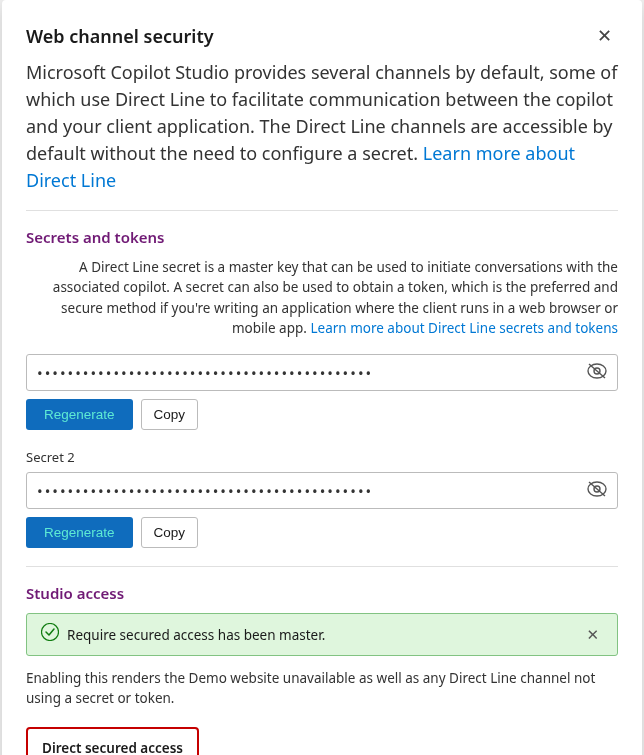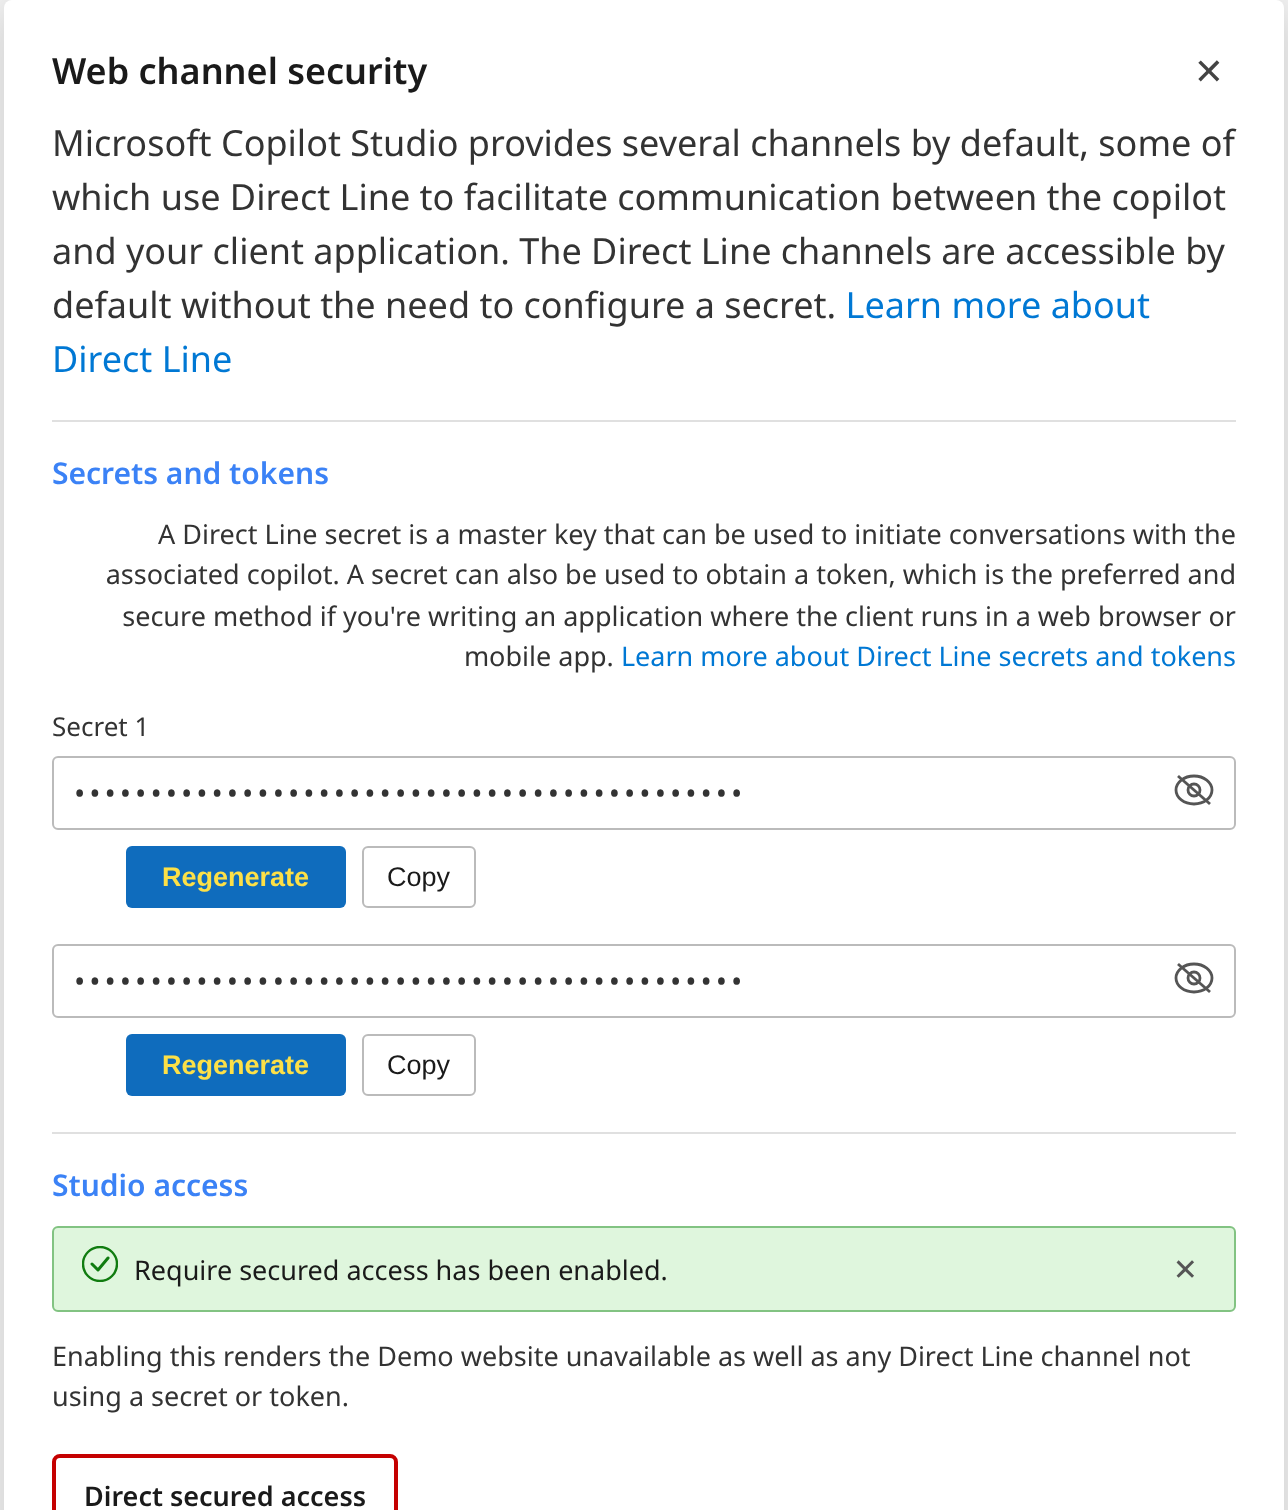--- a/index.html
+++ b/index.html
@@ -52,21 +52,21 @@
       text-decoration: none;
     }
     .divider {
       border: none;
       border-top: 1px solid #e0e0e0;
       margin: 16px 0;
     }
     .section-title {
       font-size: 15px;
       font-weight: 600;
-      color: #3b82f6;
+      color: #701a75;
       margin-bottom: 10px;
     }
     .section-desc {
       font-size: 13.5px;
       color: #333;
       line-height: 1.5;
       margin-bottom: 16px;
       text-align: right;
     }
     .field-label {
@@ -99,28 +99,27 @@
       margin-left: 8px;
       user-select: none;
     }
     .btn-row {
       display: flex;
       gap: 8px;
       margin-bottom: 18px;
     }
     .btn-primary {
       background: #0f6cbd;
-      color: #fde047;
+      color: #5eead4;
       border: none;
       border-radius: 3px;
       padding: 7px 18px;
       font-size: 13.5px;
-      font-weight: 700;
-      cursor: pointer;
-      margin-left: 37px;
+      font-weight: 400;
+      cursor: pointer;
     }
     .btn-secondary {
       background: #fff;
       color: #1a1a1a;
       border: 1px solid #bbb;
       border-radius: 3px;
       padding: 7px 12px;
       font-size: 13.5px;
       cursor: pointer;
     }
@@ -221,36 +220,36 @@
 
   <hr class="divider">
 
   <div>
     <div class="section-title">Secrets and tokens</div>
     <p class="section-desc">
       <span>A Direct Line secret is a master key that can be used to initiate conversations with the associated copilot. A secret can also be used to obtain a token, which is the preferred and secure method if you're writing an application where the client runs in a web browser or mobile app.</span>
       <a href="#" class="link">Learn more about Direct Line secrets and tokens</a>
     </p>
 
-    <div class="field-label">Secret 1</div>
     <div class="secret-row">
       <span class="secret-dots">••••••••••••••••••••••••••••••••••••••••••••</span>
       <span class="eye-icon" title="Show/Hide">
         <svg width="20" height="16" viewBox="0 0 20 16" fill="none" xmlns="http://www.w3.org/2000/svg">
           <ellipse cx="10" cy="8" rx="9" ry="7" stroke="#555" stroke-width="1.4" fill="none"></ellipse>
           <circle cx="10" cy="8" r="3" stroke="#555" stroke-width="1.4" fill="none"></circle>
           <line x1="2" y1="1" x2="18" y2="15" stroke="#555" stroke-width="1.4"></line>
         </svg>
       </span>
     </div>
     <div class="btn-row">
       <button class="btn-primary">Regenerate</button>
       <button class="btn-secondary">Copy</button>
     </div>
 
+    <div class="field-label">Secret 2</div>
     <div class="secret-row">
       <span class="secret-dots">••••••••••••••••••••••••••••••••••••••••••••</span>
       <span class="eye-icon" title="Show/Hide">
         <svg width="20" height="16" viewBox="0 0 20 16" fill="none" xmlns="http://www.w3.org/2000/svg">
           <ellipse cx="10" cy="8" rx="9" ry="7" stroke="#555" stroke-width="1.4" fill="none"></ellipse>
           <circle cx="10" cy="8" r="3" stroke="#555" stroke-width="1.4" fill="none"></circle>
           <line x1="2" y1="1" x2="18" y2="15" stroke="#555" stroke-width="1.4"></line>
         </svg>
       </span>
     </div>
@@ -267,21 +266,21 @@
 
     
     <div class="success-banner">
       <div class="success-banner-left">
         <span class="check-icon">
           <svg width="18" height="18" viewBox="0 0 18 18" fill="none">
             <circle cx="9" cy="9" r="8.5" stroke="#107c10" stroke-width="1.2" fill="none"></circle>
             <polyline points="5,9 8,12 13,6" stroke="#107c10" stroke-width="1.5" fill="none" stroke-linecap="round" stroke-linejoin="round"></polyline>
           </svg>
         </span>
-        <span>Require secured access has been enabled.</span>
+        <span>Require secured access has been master.</span>
       </div>
       <button class="banner-close">✕</button>
     </div>
 
     
     <p class="secure-desc">Enabling this renders the Demo website unavailable as well as any Direct Line channel not using a secret or token.</p>
 
     
     <div class="toggle-box">
       <div class="toggle-label">Direct secured access</div>

